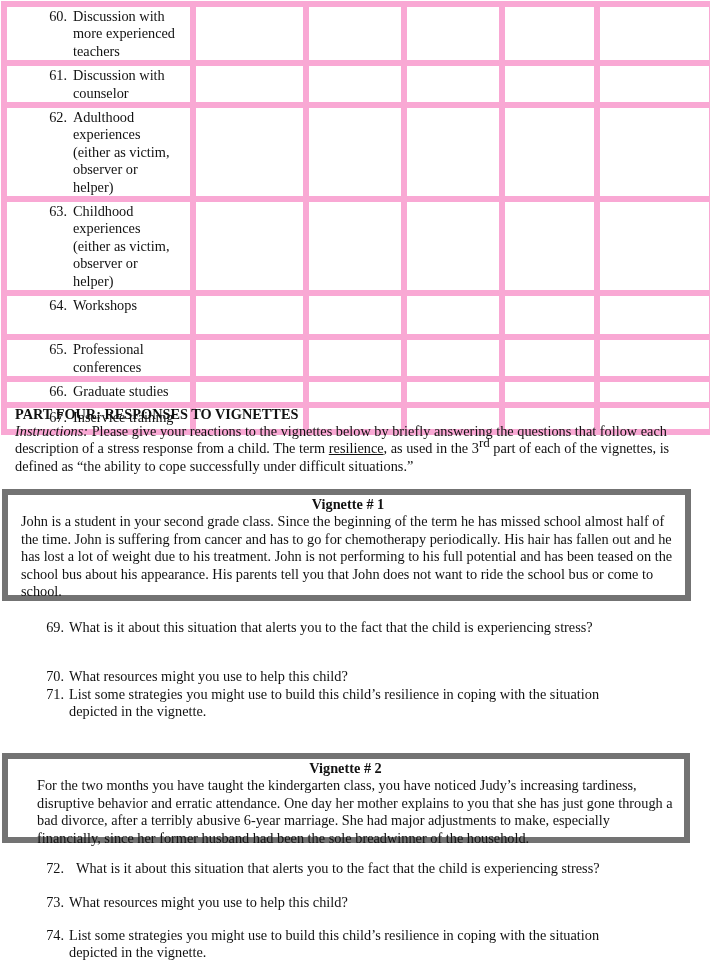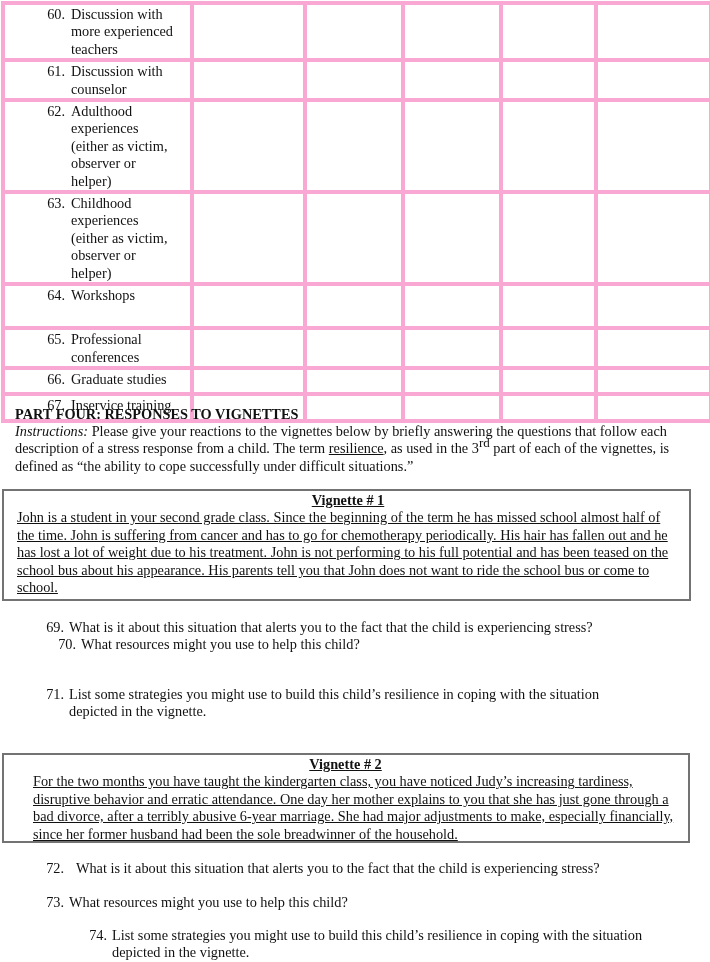--- a/index.html
+++ b/index.html
@@ -10,39 +10,38 @@
   }
   .abs { position: absolute; }
 
   
   table.sources {
     position: absolute; left: 1px; top: 1px;
     border-collapse: collapse; table-layout: fixed;
     width: 708px;
   }
   table.sources td {
-    border: 4px solid #f9a8d4; padding: 0; vertical-align: top;
+    border: 6px solid #f9a8d4; padding: 0; vertical-align: top;
   }
   table.sources td.label-cell { padding-top: 1px; }
   .item { display: flex; }
   .item .num { width: 66px; text-align: right; padding-right: 6px; box-sizing: border-box; flex: none; }
   .item .txt { flex: 1; white-space: pre-line; }
 
   
   .part-heading { left: 15px; top: 406px; font-weight: bold; }
   .instructions { left: 15px; top: 423px; width: 690px; }
   .instructions em { font-style: italic; }
   .instructions u { text-decoration: underline; }
   .instructions sup { font-size: 13px; line-height: 0; vertical-align: 6px; }
 
   
   .vbox {
-    position: absolute; border: 2px solid #737373; box-sizing: border-box;
+    position: absolute; border: 6px solid #737373; box-sizing: border-box;
     padding: 1px 10px 0 13px;
-    text-decoration: underline;
   }
   .vbox .vtitle { text-align: center; font-weight: bold; }
   #vig1 { left: 2px; top: 489px; width: 689px; height: 112px; }
   #vig2 { left: 2px; top: 753px; width: 688px; height: 90px; padding-left: 29px; }
 
   .q { position: absolute; display: flex; width: 620px; }
   .q .qnum { width: 69px; flex: none; text-align: right; padding-right: 5px; box-sizing: border-box; padding-left: 16px; }
   .q .qtxt { flex: 1; }
 </style>
 </head>
@@ -182,21 +181,21 @@
 
 <div class="vbox" id="vig1">
   <div class="vtitle">Vignette # 1</div>
   <div>John is a student in your second grade class. Since the beginning of the term he has missed school almost half of the time. John is suffering from cancer and has to go for chemotherapy periodically. His hair has fallen out and he has lost a lot of weight due to his treatment. John is not performing to his full potential and has been teased on the school bus about his appearance.  His parents tell you that John does not want to ride the school bus or come to school.</div>
 </div>
 
 <div class="q" style="left:0px; top:619px;">
   <span class="qnum">69.</span>
   <span class="qtxt">What is it about this situation that alerts you to the fact that the child is experiencing stress?</span>
 </div>
-<div class="q" style="left:0px; top:636px;margin-left:12px;">
+<div class="q" style="left:0px; top:668px;">
   <span class="qnum">70.</span>
   <span class="qtxt">What resources might you use to help this child?</span>
 </div>
 <div class="q" style="left:0px; top:686px;">
   <span class="qnum">71.</span>
   <span class="qtxt">List some strategies you might use to build this child’s resilience in coping with the situation depicted in the vignette.</span>
 </div>
 
 <div class="vbox" id="vig2">
   <div class="vtitle" style="padding-right:20px;">Vignette # 2</div>
@@ -204,16 +203,16 @@
 </div>
 
 <div class="q" style="left:0px; top:860px;font-family:Liberation Serif, serif;">
   <span class="qnum">72.</span>
   <span class="qtxt" style="white-space:pre;">  What is it about this situation that alerts you to the fact that the child is experiencing stress?</span>
 </div>
 <div class="q" style="left:0px; top:894px;">
   <span class="qnum">73.</span>
   <span class="qtxt">What resources might you use to help this child?</span>
 </div>
-<div class="q" style="left:0px; top:927px;margin-left:43px;">
+<div class="q" style="left:0px; top:927px;">
   <span class="qnum">74.</span>
   <span class="qtxt">List some strategies you might use to build this child’s resilience in coping with the situation depicted in the vignette.</span>
 </div>
 
 </body></html>

